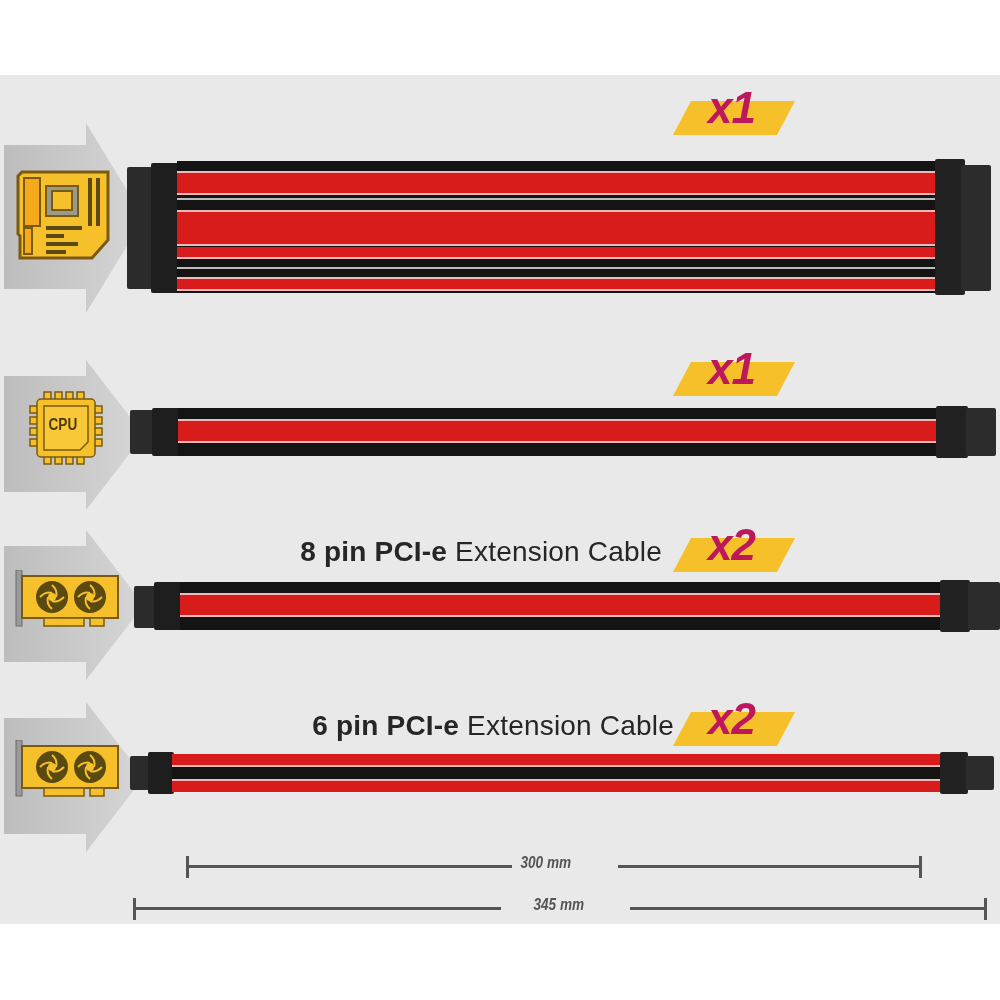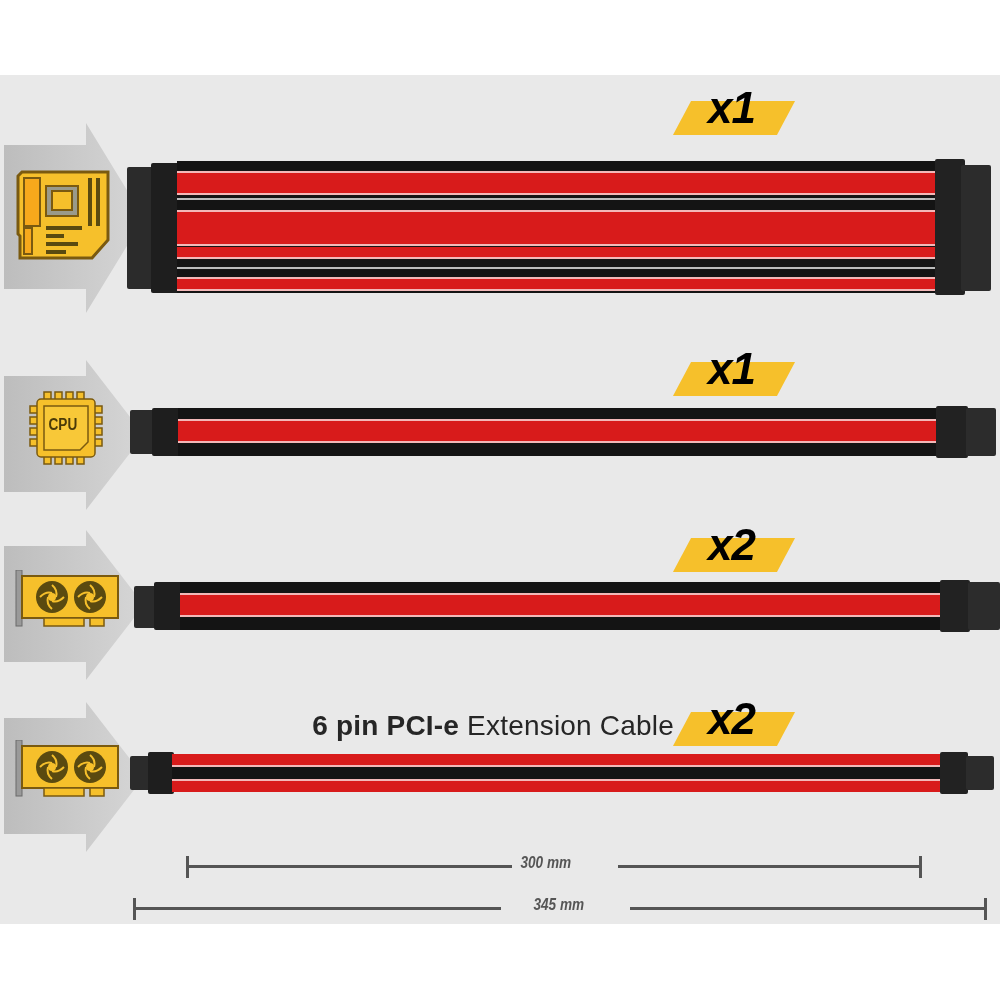--- a/index.html
+++ b/index.html
@@ -5,21 +5,21 @@
   html, body { margin:0; padding:0; }
   body { width:1000px; height:1000px; background:#ffffff; position:relative; overflow:hidden; font-family:"Liberation Sans", sans-serif; }
   .panel { position:absolute; left:0; top:75px; width:1000px; height:849px; background:#e9e9e9; }
   .row { position:absolute; left:0; width:1000px; }
   .arrow { position:absolute; left:4px; }
   .arrow svg { display:block; }
   .title { position:absolute; right:338px; font-size:28px; color:#262626; white-space:nowrap; letter-spacing:0.2px; }
   .title b { font-weight:bold; }
   .badge { position:absolute; width:104px; height:40px; }
   .badge .para { position:absolute; left:0; top:6px; width:104px; height:34px; background:#f6c02b; transform:skewX(-28deg); }
-  .badge .qty { position:absolute; left:26px; top:-12px; font-size:44px; font-weight:bold; font-style:italic; color:#000000; letter-spacing:-1px; }
+  .badge .qty { position:absolute; left:26px; top:-12px; font-size:44px; font-weight:bold; font-style:italic; color:#be185d; letter-spacing:-1px; }
   .cable { position:absolute; }
   .plug { position:absolute; background:#1e1e1e; border-radius:2px; }
   .plug-l1 { background:#2b2b2b; }
   .plug-r { background:#222; }
   .plug-r2 { background:#2c2c2c; }
   .stripe { position:absolute; left:0; width:100%; }
   .dim { position:absolute; height:20px; }
   .dim .line { position:absolute; top:9px; height:3px; background:#555; }
   .dim .tick { position:absolute; top:0; width:3px; height:22px; background:#555; }
   .dim .lbl { position:absolute; top:-2px; font-size:16px; font-weight:bold; font-style:italic; color:#555; transform:scaleX(0.85); }
@@ -157,20 +157,21 @@
           <path d="M50,27 Q44,33 38,31"></path>
           <path d="M38,39 Q32,34 34,27"></path>
           <path d="M26,27 Q32,21 38,23"></path>
         <path d="M76,15 Q82,20 80,27"></path>
           <path d="M88,27 Q82,33 76,31"></path>
           <path d="M76,39 Q70,34 72,27"></path>
           <path d="M64,27 Q70,21 76,23"></path>
       </g>
     </svg>
   </div>
+  <div class="title" style="top:16px;"><b>8 pin PCI-e</b><span> Extension Cable</span></div>
   <div class="badge" style="left:682px;top:12px;">
     <div class="para"></div>
       <div class="qty">x2</div>
   </div>
   <div class="cable" style="left:134px;top:58px;width:866px;height:54px;">
     <div class="plug plug-l1" style="left:0;top:8px;width:22px;height:42px;"></div>
     <div class="plug" style="left:20px;top:4px;width:28px;height:48px;"></div>
     <div style="position:absolute;left:46px;top:4px;width:764px;height:48px;background:#141414;overflow:hidden;">
       <div class="stripe" style="top:11px;height:10px;background:#d81b1b;border-top:2px solid #f3b8b8;border-bottom:2px solid #f3b8b8;"></div>
       <div class="stripe" style="top:23px;height:10px;background:#d81b1b;border-bottom:2px solid #f3b8b8;"></div>

